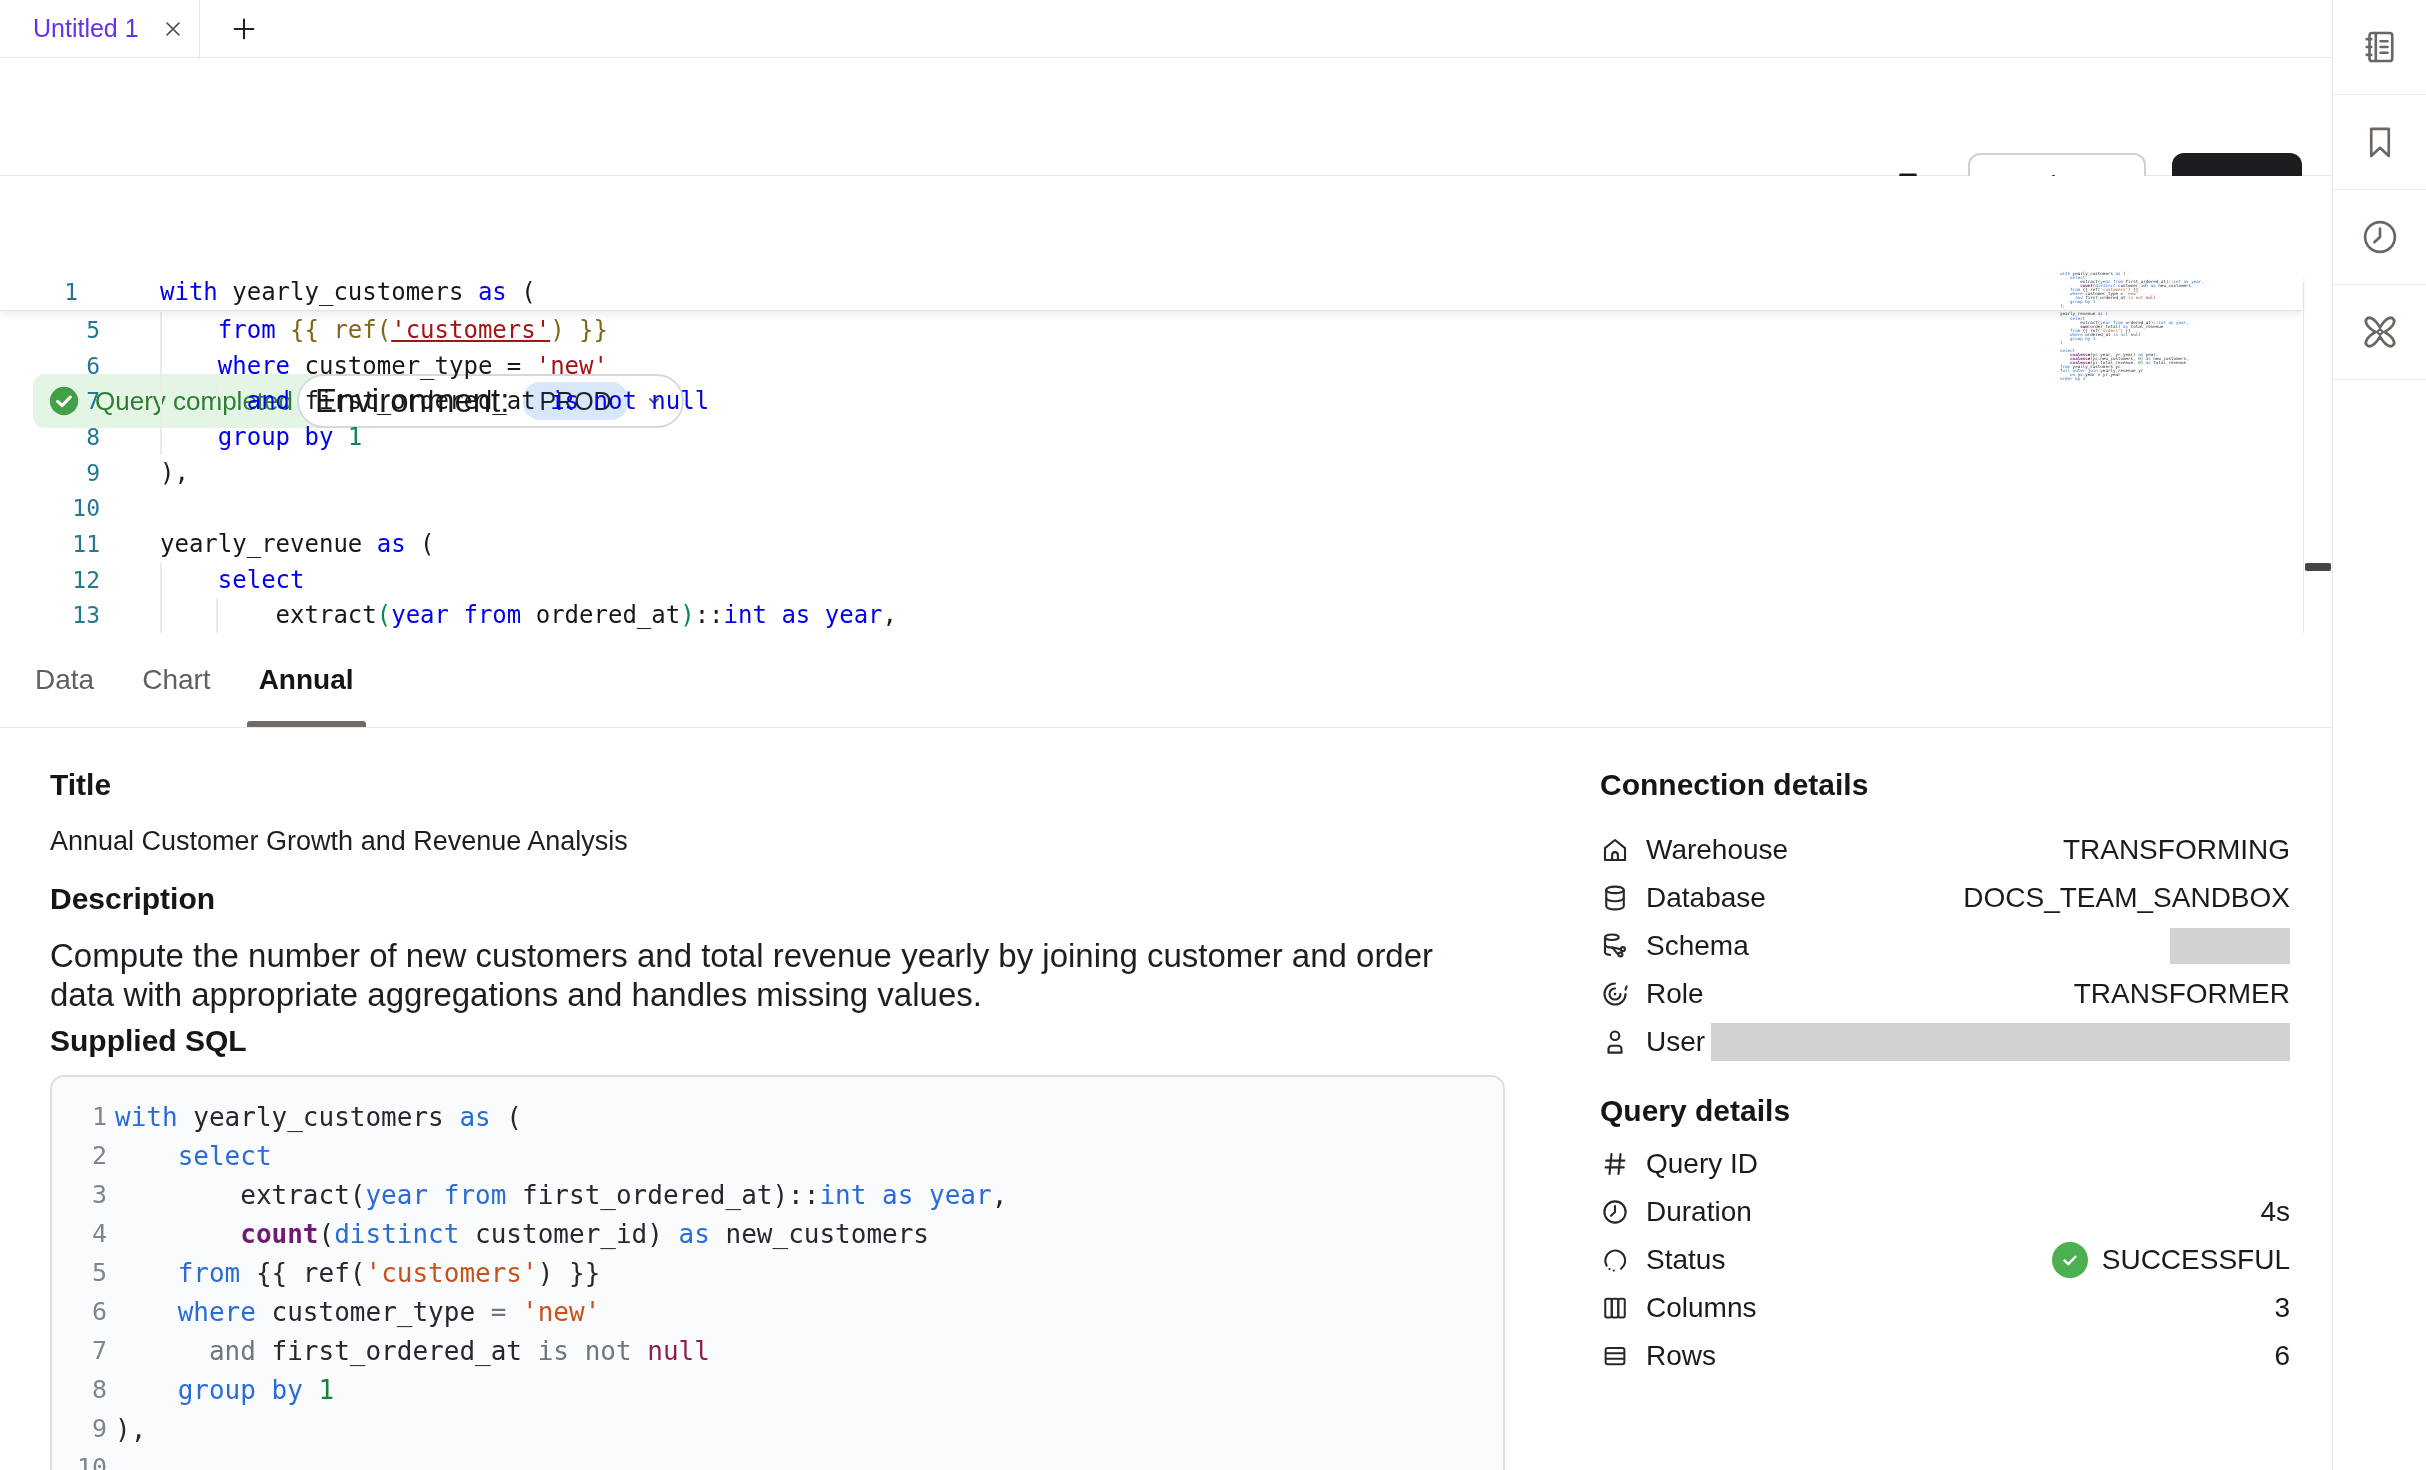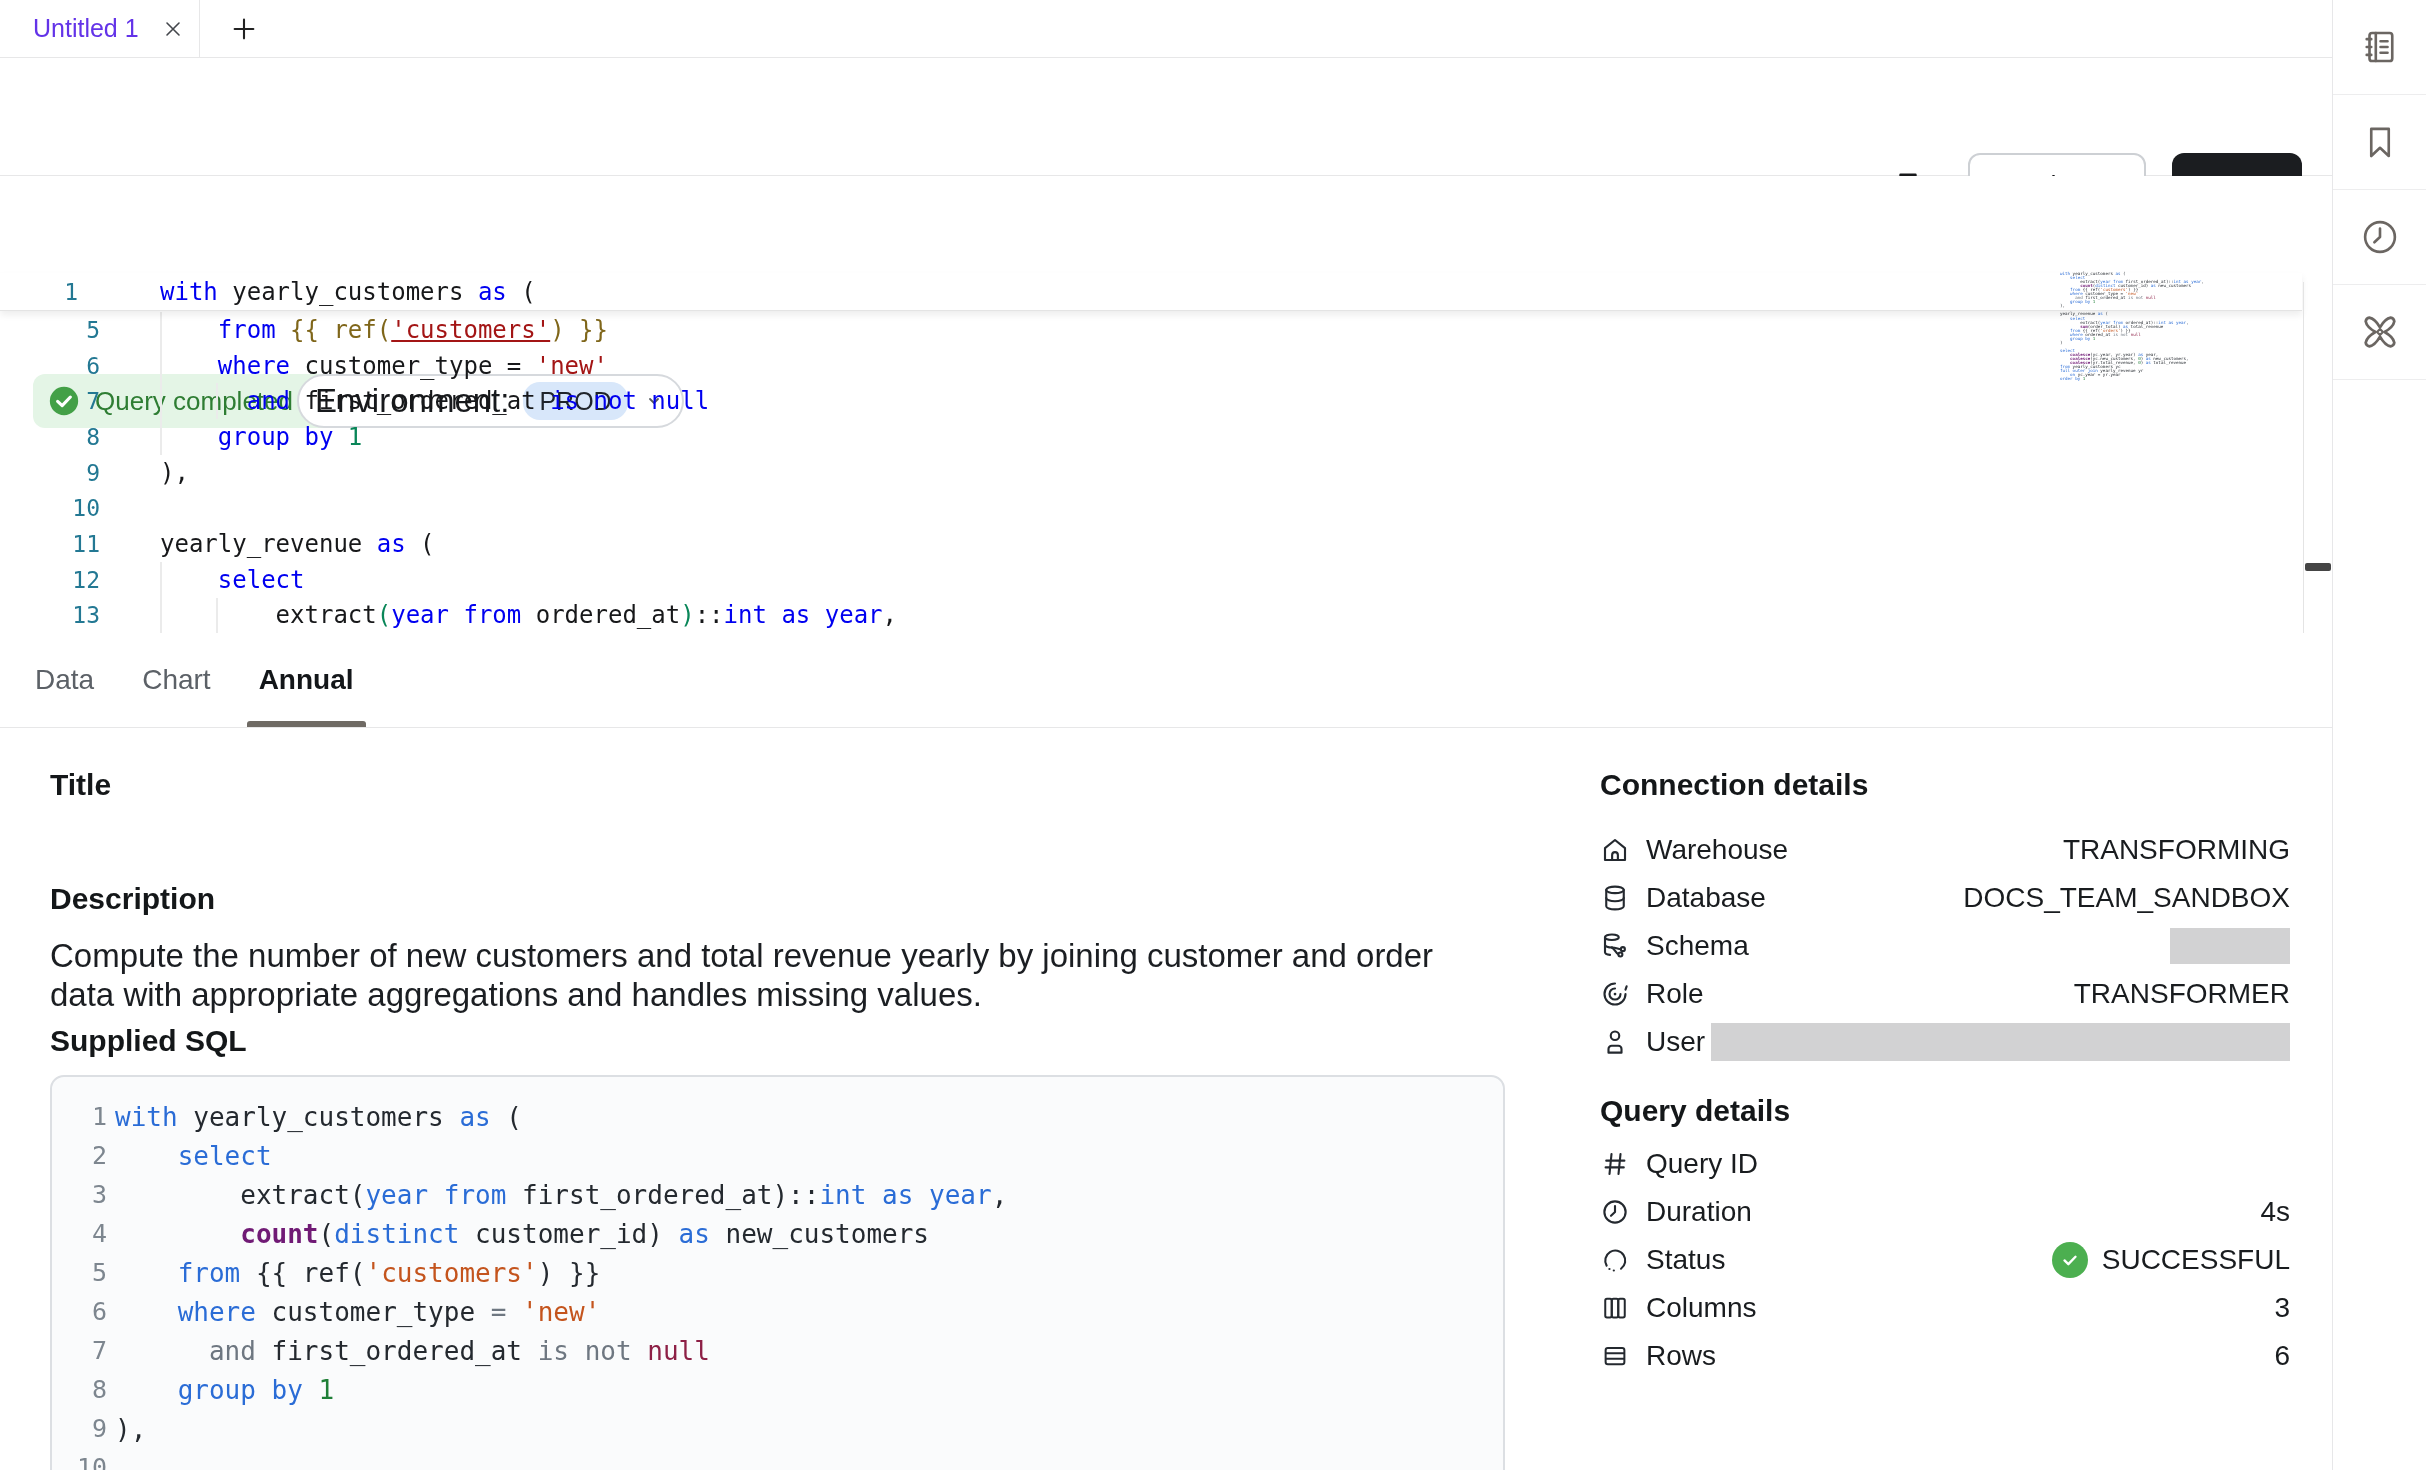--- a/index.html
+++ b/index.html
@@ -209,20 +209,21 @@
 
   <div class="rtabs" id="result-tabs">
       <div class="rtab">Data</div>
       <div class="rtab">Chart</div>
       <div class="rtab active">Annual</div>
     </div>
 
   <div class="details">
     <div class="d-left">
       <div class="d-h d-title-h">Title</div>
+      <div class="d-title-v">Annual Customer Growth and Revenue Analysis</div>
       <div class="d-h d-desc-h">Description</div>
       <div class="d-desc-v">Compute the number of new customers and total revenue yearly by joining customer and order data with appropriate aggregations and handles missing values.</div>
       <div class="d-h d-sql-h">Supplied SQL</div>
       <div class="sqlblock" id="sqlblock">
           <div class="bl-line"><span class="bl-num">1</span><span class="bl-code"><span class="c-K">with</span><span class="c-T"> yearly_customers </span><span class="c-K">as</span><span class="c-T"> (</span></span></div>
           <div class="bl-line"><span class="bl-num">2</span><span class="bl-code"><span class="c-T">    </span><span class="c-K">select</span></span></div>
           <div class="bl-line"><span class="bl-num">3</span><span class="bl-code"><span class="c-T">        extract(</span><span class="c-K">year</span><span class="c-T"> </span><span class="c-K">from</span><span class="c-T"> first_ordered_at)::</span><span class="c-K">int</span><span class="c-T"> </span><span class="c-K">as</span><span class="c-T"> </span><span class="c-K">year</span><span class="c-T">,</span></span></div>
           <div class="bl-line"><span class="bl-num">4</span><span class="bl-code"><span class="c-T">        </span><span class="c-F">count</span><span class="c-T">(</span><span class="c-K">distinct</span><span class="c-T"> customer_id) </span><span class="c-K">as</span><span class="c-T"> new_customers</span></span></div>
           <div class="bl-line"><span class="bl-num">5</span><span class="bl-code"><span class="c-T">    </span><span class="c-K">from</span><span class="c-T"> {{ ref(</span><span class="c-S">'customers'</span><span class="c-T">) }}</span></span></div>
           <div class="bl-line"><span class="bl-num">6</span><span class="bl-code"><span class="c-T">    </span><span class="c-K">where</span><span class="c-T"> customer_type </span><span class="c-O">=</span><span class="c-T"> </span><span class="c-S">'new'</span></span></div>

